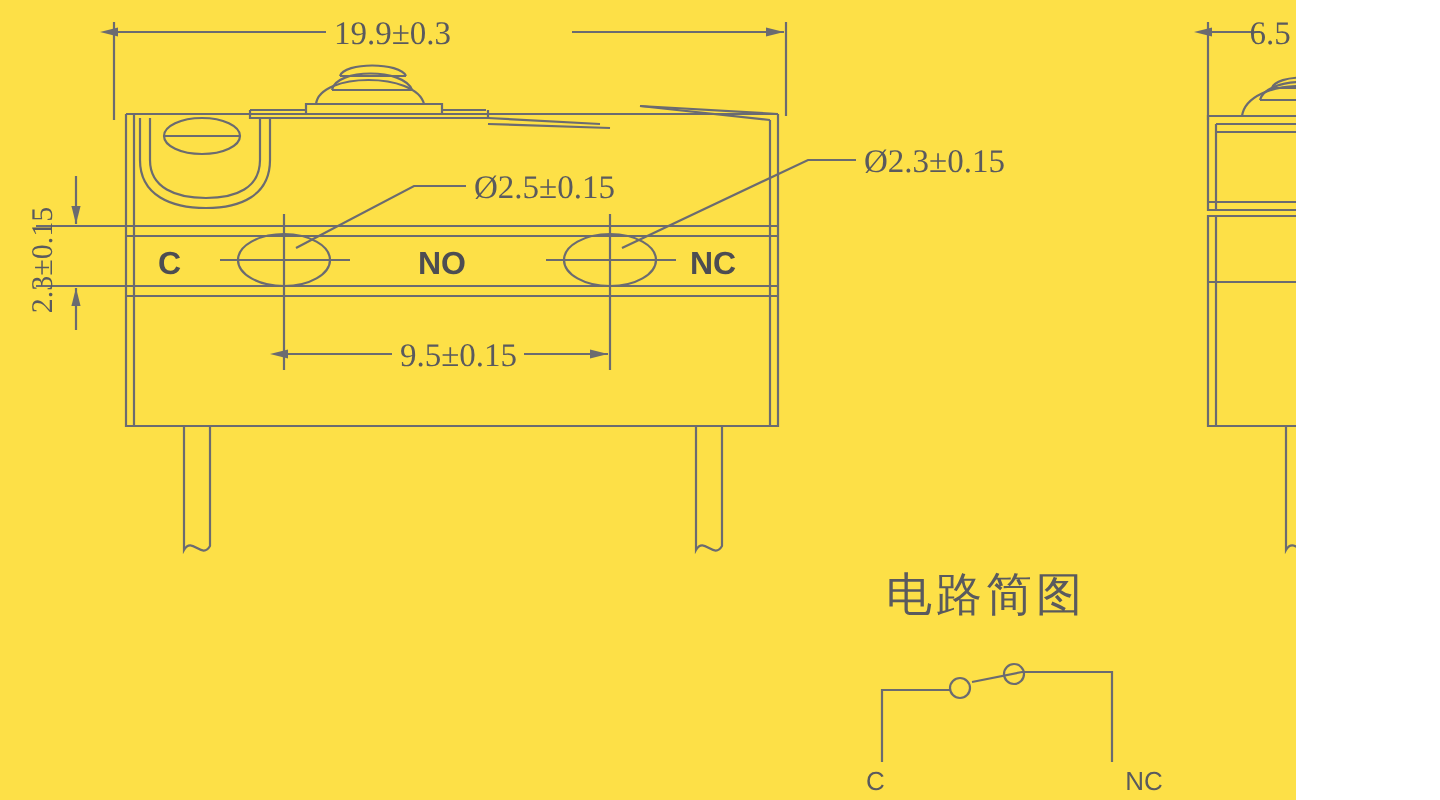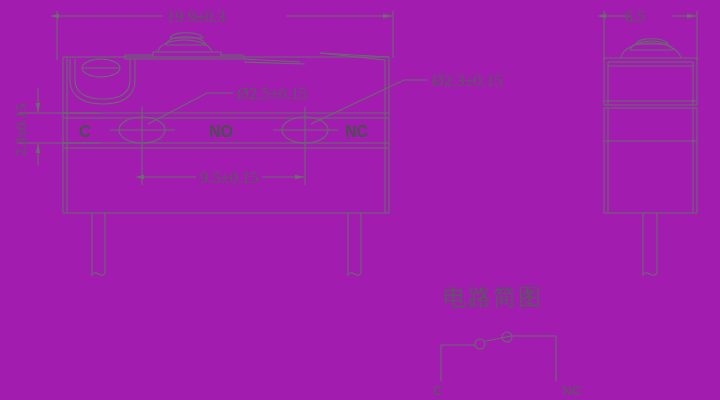--- a/index.html
+++ b/index.html
@@ -6,23 +6,23 @@
   html, body {
     margin: 0;
     padding: 0;
     background: #ffffff;
   }
   body {
     font-family: "Liberation Serif", serif;
   }
   #page {
     position: relative;
-    width: 720px;
+    width: 648px;
     height: 400px;
-    background: #a21caf;
+    background: #fde047;
     overflow: hidden;
   }
   #drawing-svg {
     position: absolute;
     left: 0;
     top: 0;
     width: 720px;
     height: 400px;
   }
   .dim-text {

